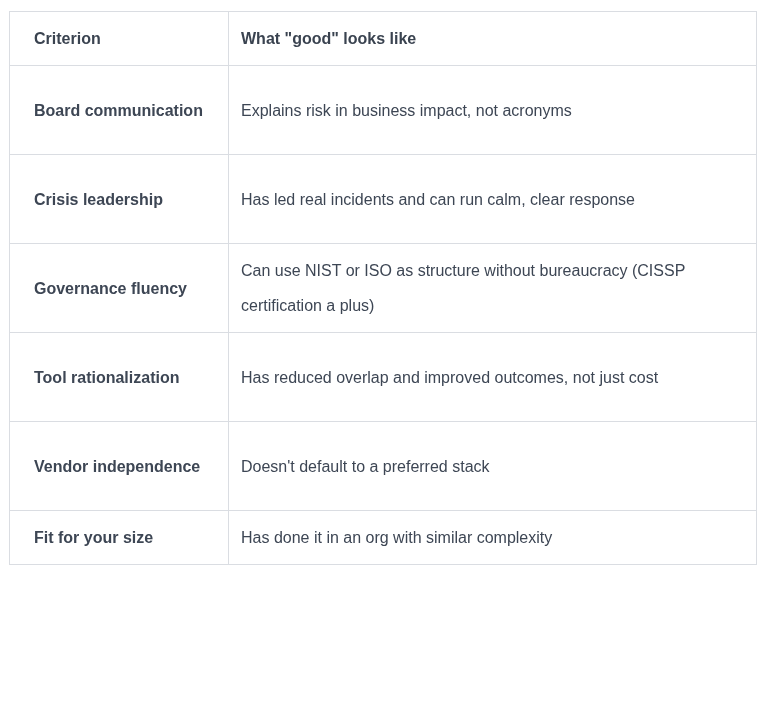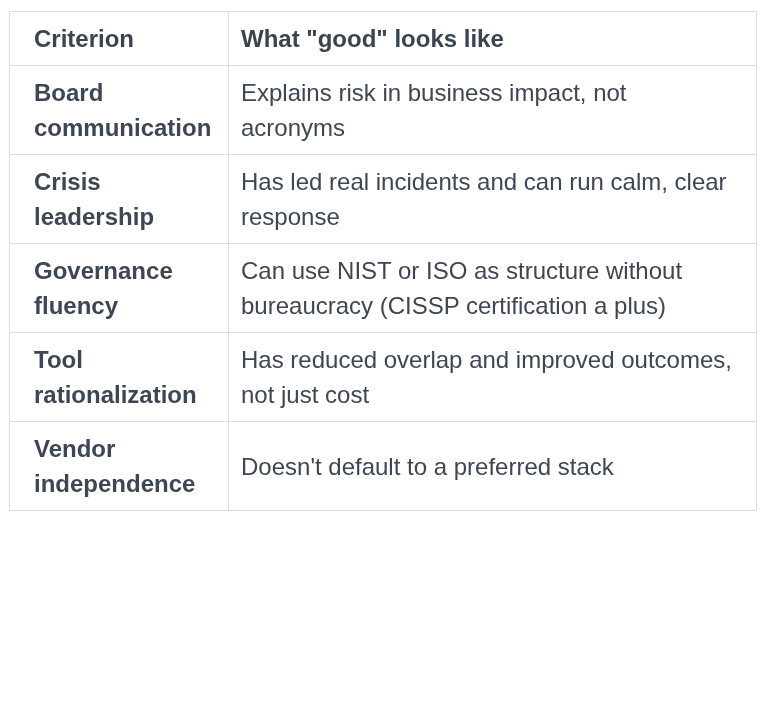--- a/index.html
+++ b/index.html
@@ -13,21 +13,21 @@
       position: relative;
       font-family: "Liberation Sans", "DejaVu Sans", sans-serif;
       color: #3d4654;
     }
     table.criteria-table {
       position: absolute;
       left: 9px;
       top: 11px;
       width: 748px;
       border-collapse: collapse;
-      font-size: 24px;
+      font-size: 16px;
       line-height: 35px;
     }
     table.criteria-table th,
     table.criteria-table td {
       border: 1px solid #dadde2;
       padding: 9px 23px 9px 24px;
       text-align: left;
       vertical-align: middle;
     }
     table.criteria-table th {
@@ -77,14 +77,18 @@
       <td class="col-desc">Can use NIST or ISO as structure without bureaucracy (CISSP certification a plus)</td>
     </tr>
     <tr class="two-line">
       <td class="col-criterion">Tool rationalization</td>
       <td class="col-desc">Has reduced overlap and improved outcomes, not just cost</td>
     </tr>
     <tr class="two-line">
       <td class="col-criterion">Vendor independence</td>
       <td class="col-desc">Doesn't default to a preferred stack</td>
     </tr>
+    <tr class="one-line">
+      <td class="col-criterion">Fit for your size</td>
+      <td class="col-desc">Has done it in an org with similar complexity</td>
+    </tr>
   </tbody>
 </table>
 
 </body></html>

